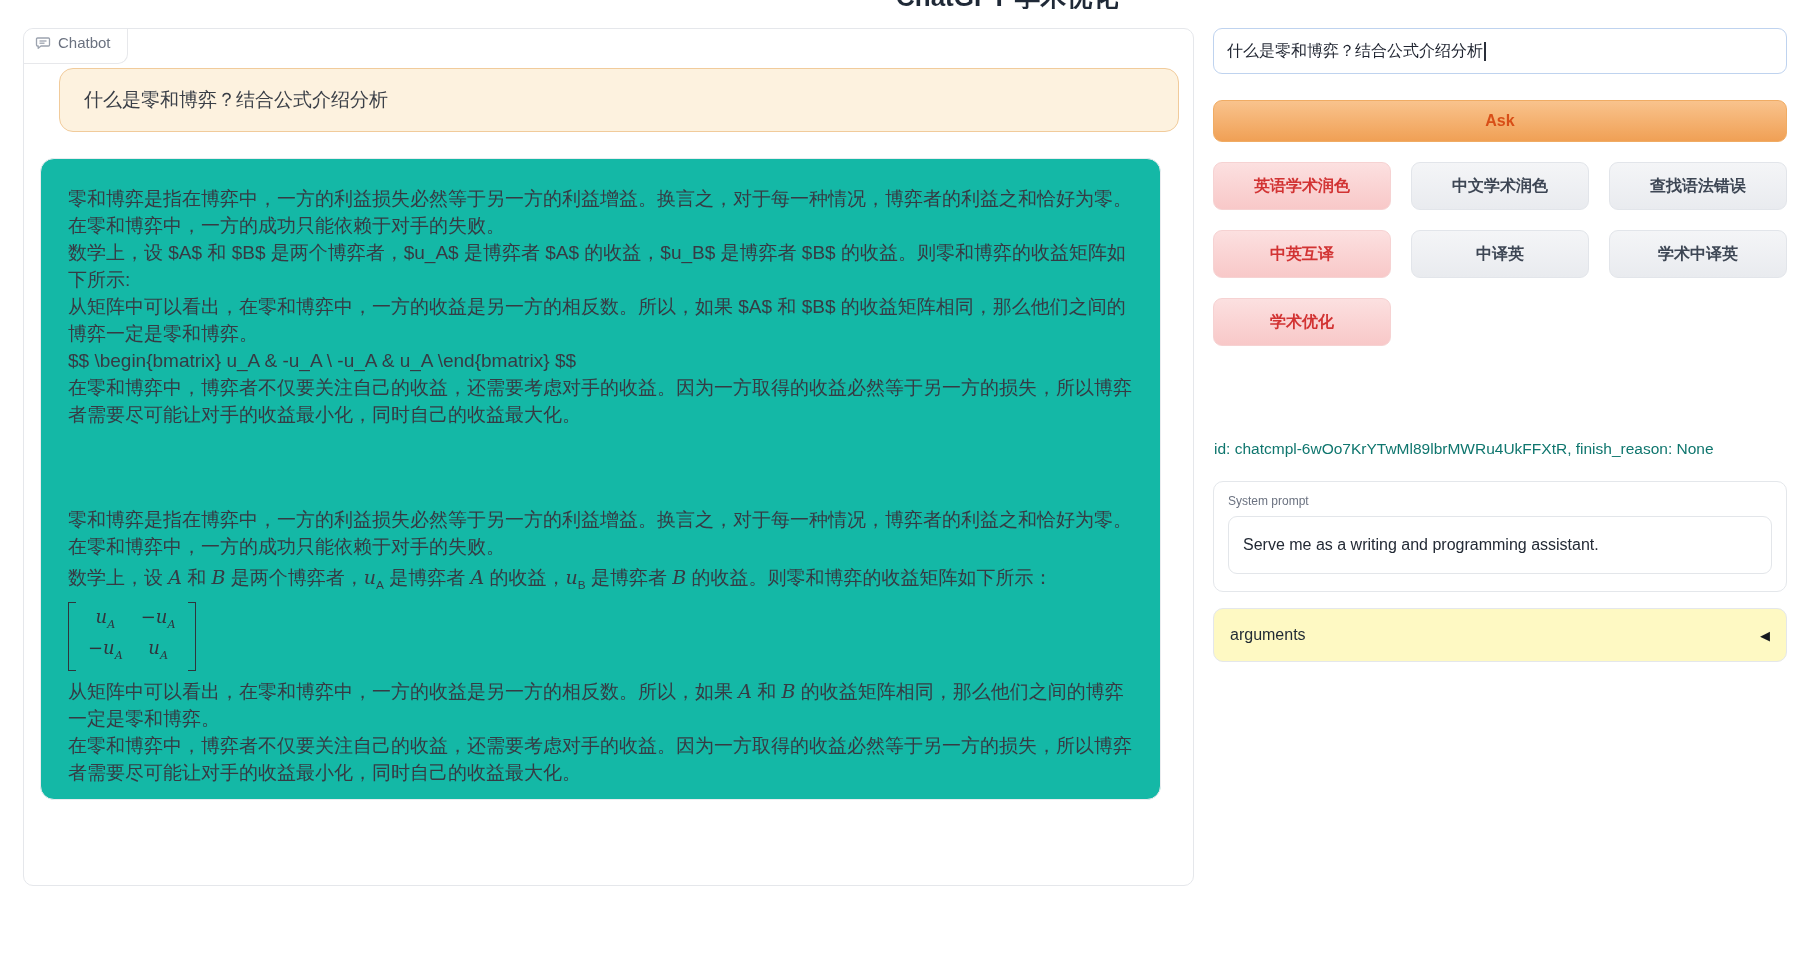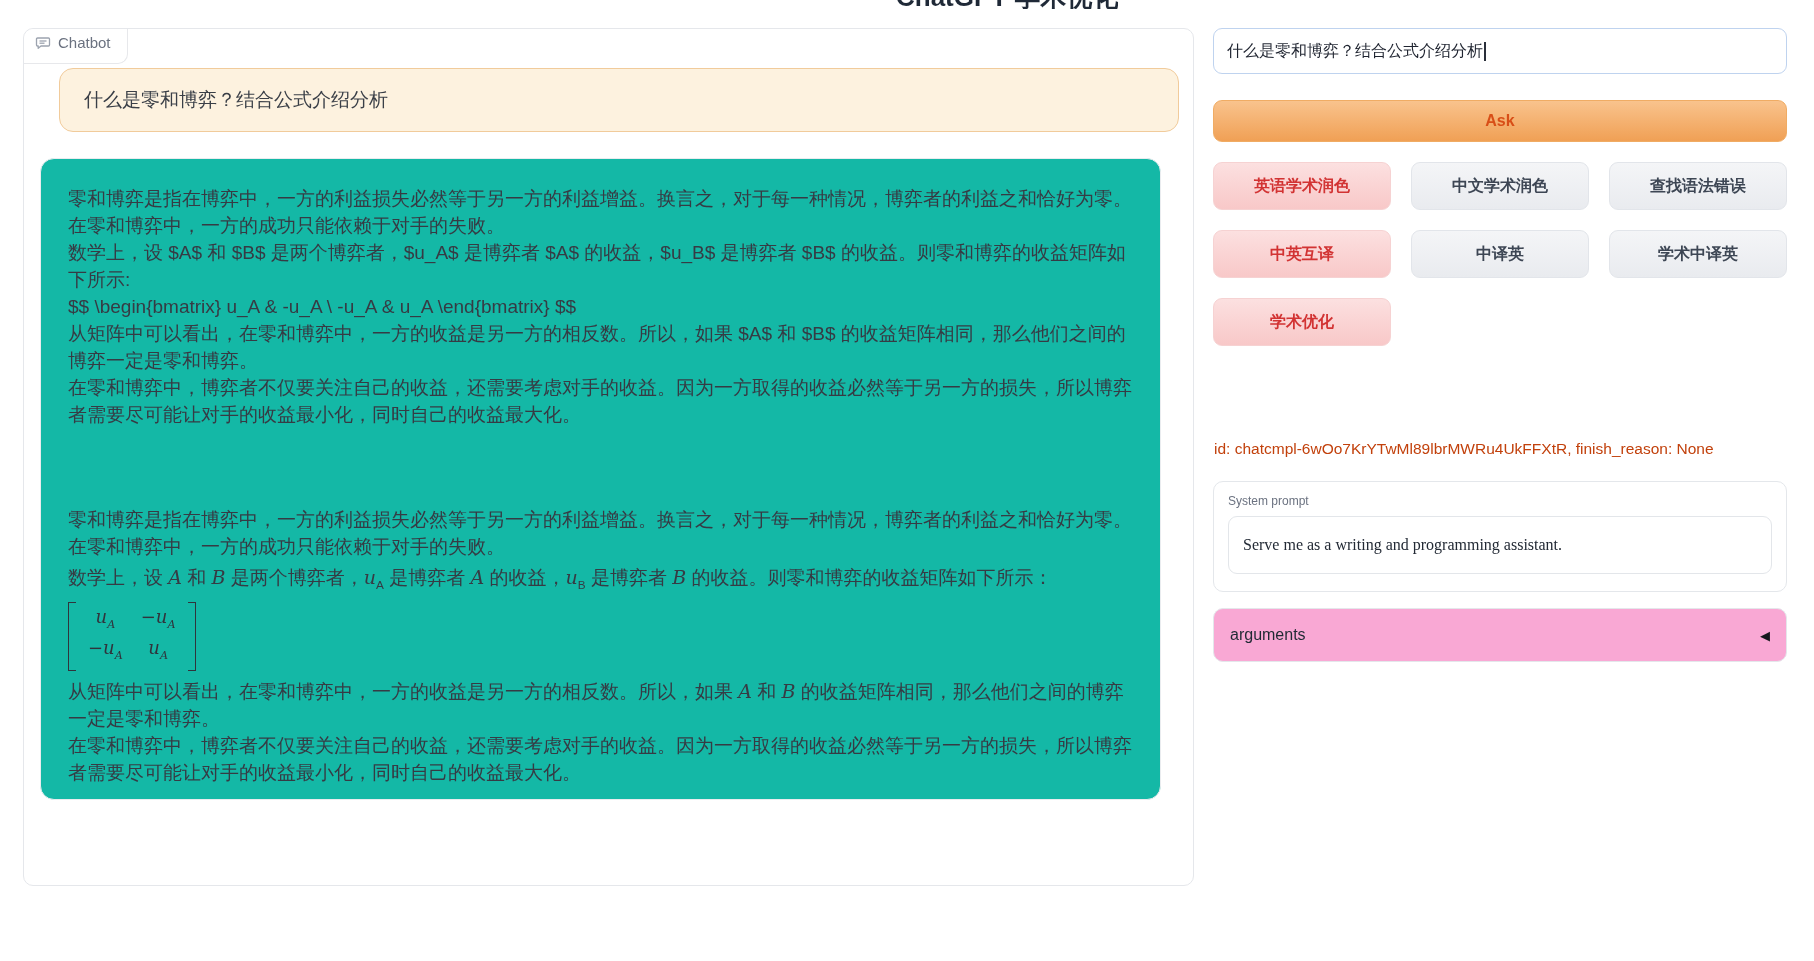--- a/index.html
+++ b/index.html
@@ -46,28 +46,28 @@
   .caret{display:inline-block;width:1.5px;height:19px;background:#2A2F3A;margin-left:1px;}
   .ask{position:absolute;left:1213px;top:100px;width:574px;height:42px;
     border:1px solid #F0AC64;border-radius:9px;
     background:linear-gradient(180deg,#F9C38D 0%,#F0A055 100%);
     color:#D84E17;font-weight:700;font-size:16px;cursor:pointer;font-family:inherit;}
   .btn-grid{position:absolute;left:1213px;top:162px;width:574px;display:grid;
     grid-template-columns:1fr 1fr 1fr;gap:20px;}
   .qbtn{height:48px;border-radius:9px;font-size:16px;font-weight:700;cursor:pointer;font-family:inherit;}
   .qbtn.gray{background:linear-gradient(180deg,#F4F5F7,#E9EBEF);border:1px solid #E2E5EA;color:#3D4654;}
   .qbtn.red{background:linear-gradient(180deg,#FCE0E0,#F8C8C8);border:1px solid #F6D2D2;color:#D23333;}
-  .status{position:absolute;left:1214px;top:440px;font-size:15.5px;color:#c2410c;}
+  .status{position:absolute;left:1214px;top:440px;font-size:15.5px;color:#0f766e;}
   .sys-card{position:absolute;left:1213px;top:481px;width:574px;height:111px;box-sizing:border-box;
     border:1px solid #E4E7EB;border-radius:10px;background:#fff;}
   .sys-label{margin:12px 0 0 14px;font-size:12px;color:#6B7280;}
   .sys-input{margin:8px 14px 0;height:58px;box-sizing:border-box;border:1px solid #E3E6EA;
-    border-radius:9px;display:flex;align-items:center;padding:0 14px;font-size:16px;color:#232A35;font-family:Liberation Serif, serif;}
+    border-radius:9px;display:flex;align-items:center;padding:0 14px;font-size:16px;color:#232A35;}
   .accordion{position:absolute;left:1213px;top:608px;width:574px;height:54px;box-sizing:border-box;
-    border:1px solid #E4E7EB;border-radius:10px;background:#f9a8d4;display:flex;align-items:center;
+    border:1px solid #E4E7EB;border-radius:10px;background:#fef9c3;display:flex;align-items:center;
     justify-content:space-between;padding:16px 16px;font-size:16px;color:#1F2933;cursor:pointer;}
   .tri{font-size:13px;color:#15181D;}
 </style>
 </head>
 <body>
 
 <div class="title-clip">
   <h1>ChatGPT 学术优化</h1>
 </div>
 
@@ -82,22 +82,22 @@
   </div>
 
   <div class="msg user">
     <span>什么是零和博弈？结合公式介绍分析</span>
   </div>
 
   <div class="msg bot">
     <div class="raw">
       <p>零和博弈是指在博弈中，一方的利益损失必然等于另一方的利益增益。换言之，对于每一种情况，博弈者的利益之和恰好为零。在零和博弈中，一方的成功只能依赖于对手的失败。</p>
       <p>数学上，设 $A$ 和 $B$ 是两个博弈者，$u_A$ 是博弈者 $A$ 的收益，$u_B$ 是博弈者 $B$ 的收益。则零和博弈的收益矩阵如下所示:</p>
+      <p>从矩阵中可以看出，在零和博弈中，一方的收益是另一方的相反数。所以，如果 $A$ 和 $B$ 的收益矩阵相同，那么他们之间的博弈一定是零和博弈。</p>
       <p>$$ \begin{bmatrix} u_A &amp; -u_A \ -u_A &amp; u_A \end{bmatrix} $$</p>
-      <p>从矩阵中可以看出，在零和博弈中，一方的收益是另一方的相反数。所以，如果 $A$ 和 $B$ 的收益矩阵相同，那么他们之间的博弈一定是零和博弈。</p>
       <p>在零和博弈中，博弈者不仅要关注自己的收益，还需要考虑对手的收益。因为一方取得的收益必然等于另一方的损失，所以博弈者需要尽可能让对手的收益最小化，同时自己的收益最大化。</p>
     </div>
     <div class="section-gap"></div>
     <div class="rendered">
       <p>零和博弈是指在博弈中，一方的利益损失必然等于另一方的利益增益。换言之，对于每一种情况，博弈者的利益之和恰好为零。在零和博弈中，一方的成功只能依赖于对手的失败。</p>
       <p class="mathline">数学上，设 <i class="mvar">A</i> 和 <i class="mvar">B</i> 是两个博弈者，<i class="mvar">u</i><sub>A</sub> 是博弈者 <i class="mvar">A</i> 的收益，<i class="mvar">u</i><sub>B</sub> 是博弈者 <i class="mvar">B</i> 的收益。则零和博弈的收益矩阵如下所示：</p>
       <div class="matrix">
         <span class="bracket bl"></span>
         <span class="mcells">
           <span class="mcell"><span></span><span>u</span><sub>A</sub></span>

